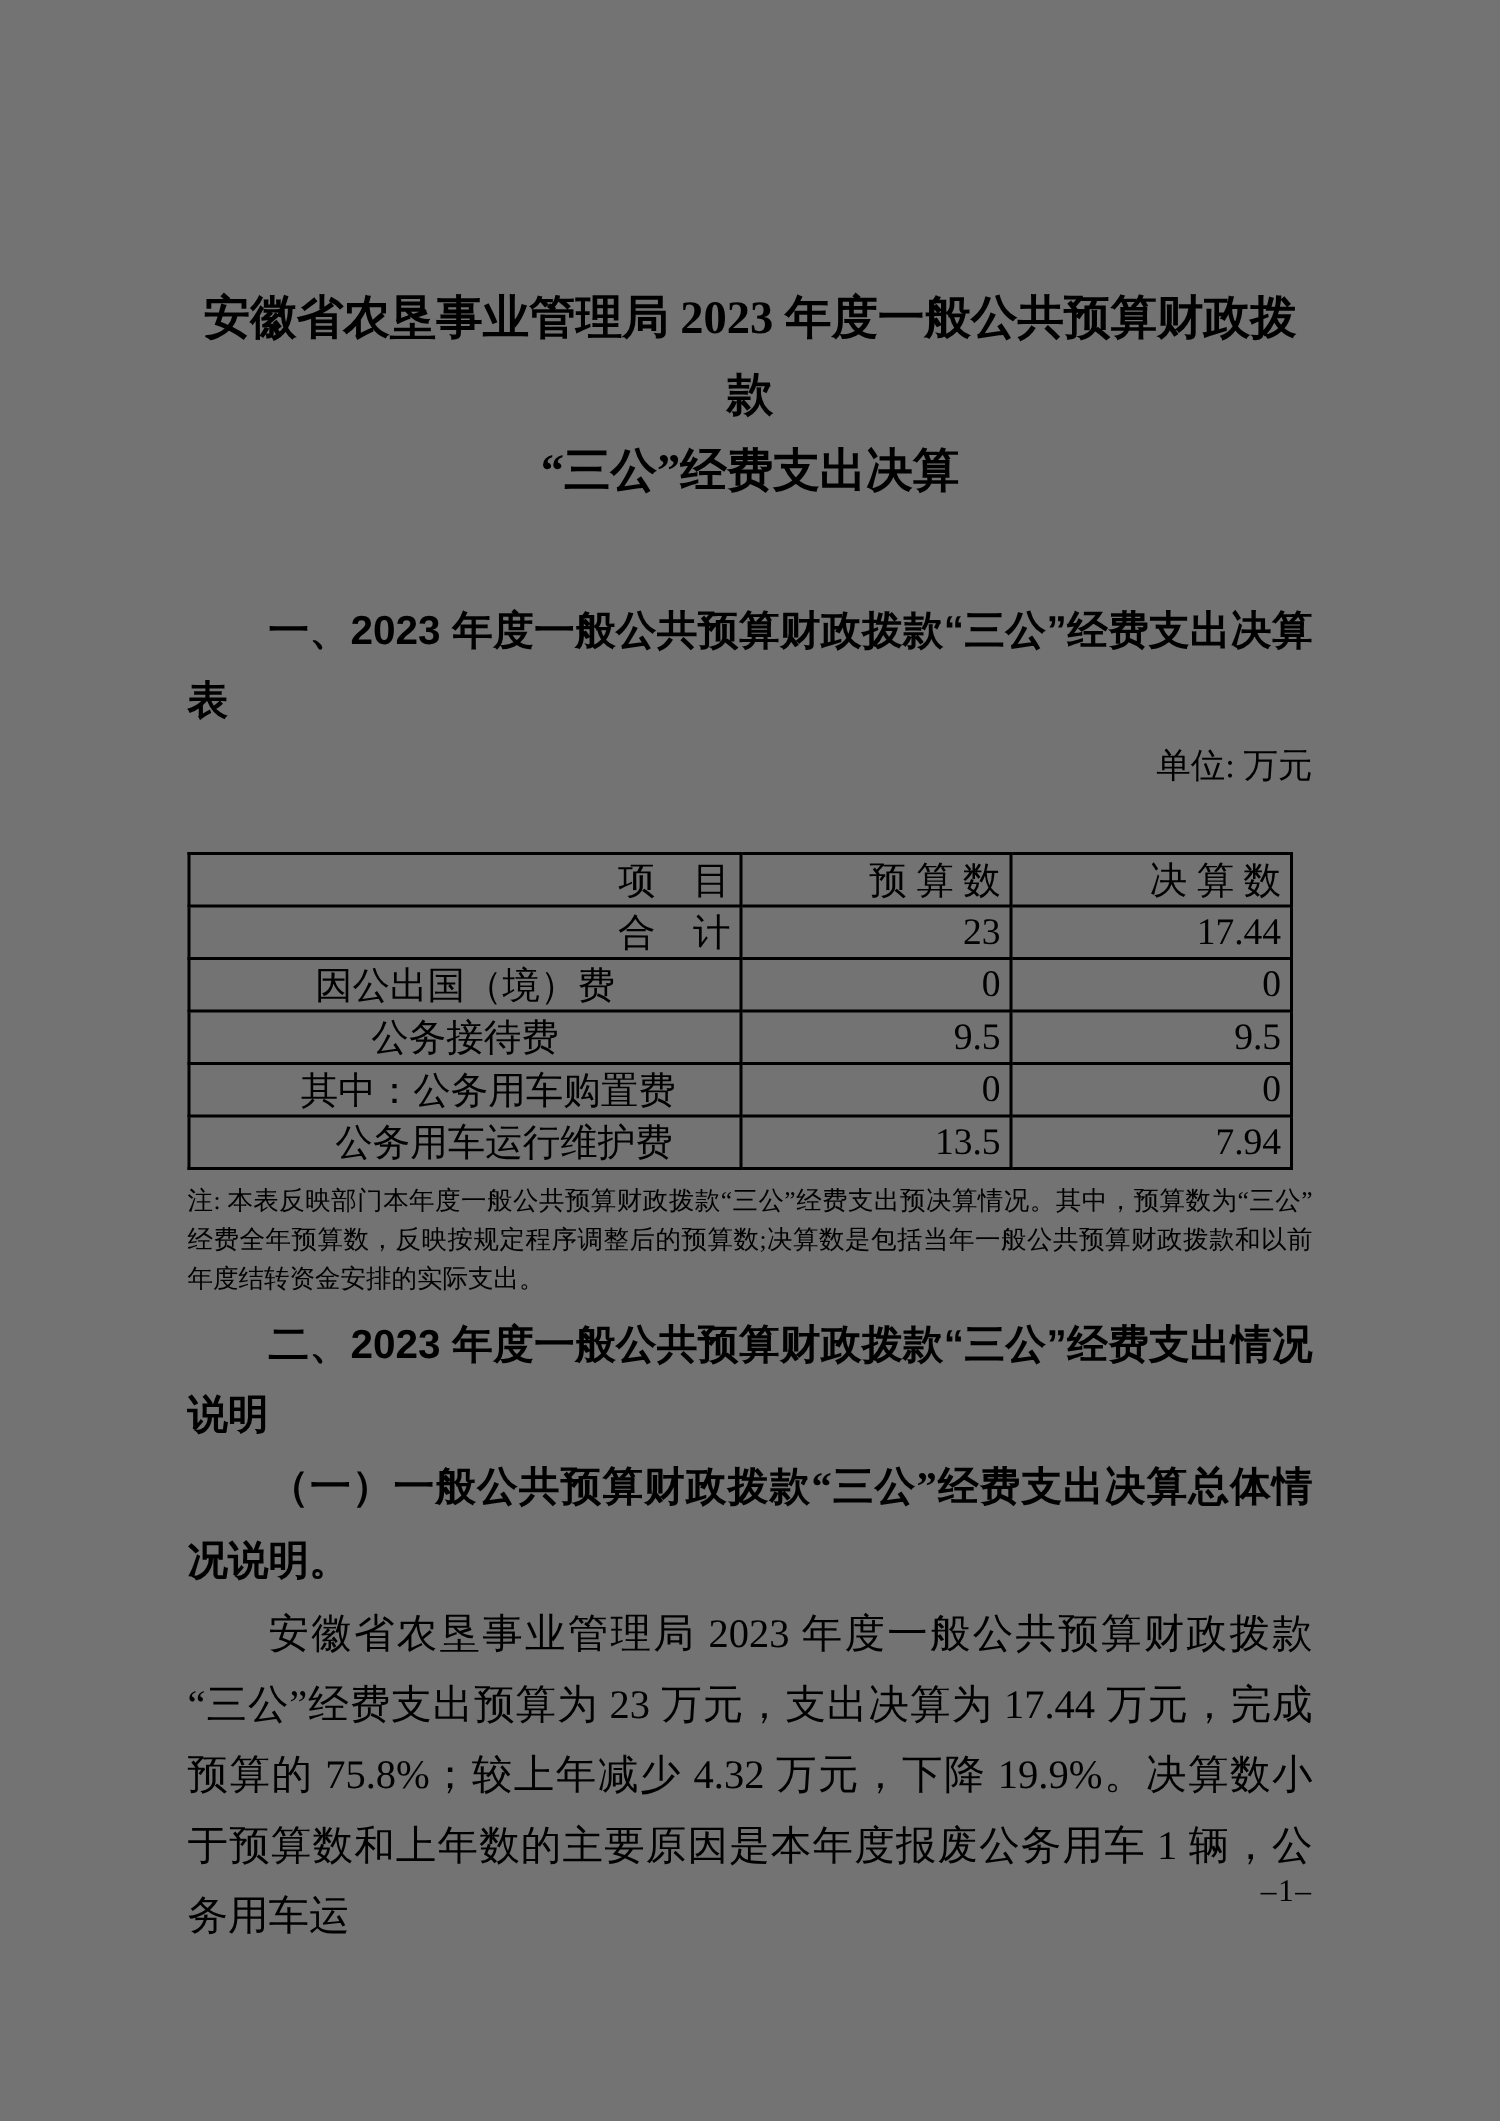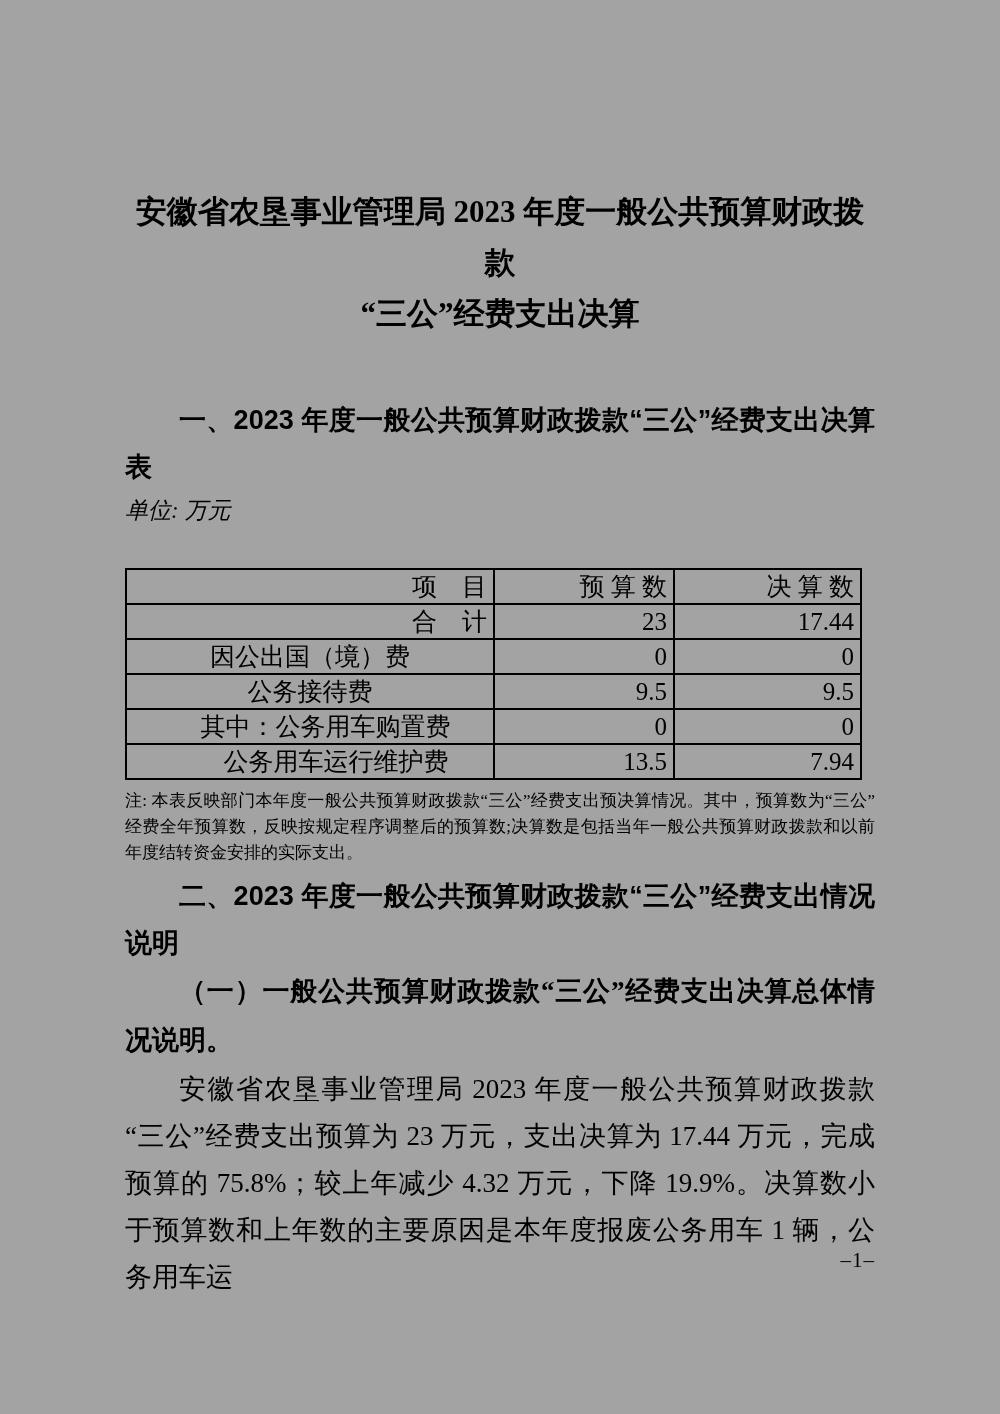--- a/index.html
+++ b/index.html
@@ -2,21 +2,21 @@
 <html lang="zh"><head>
 <meta charset="utf-8">
 <style>
   * { margin: 0; padding: 0; box-sizing: border-box; }
   html, body { background: #ffffff; }
   .page {
     position: relative;
     width: 1000px;
     height: 1414px;
     margin: 0 auto;
-    background: #a3a3a3;
+    background: #737373;
     color: #000000;
     font-family: "Liberation Serif", "DejaVu Serif", serif;
     overflow: hidden;
   }
   .content { padding: 0 125px; }
 
   .doc-title {
     margin-top: 186px;
     text-align: center;
     font-size: 31px;
@@ -31,24 +31,23 @@
     font-family: "Liberation Sans", "DejaVu Sans", sans-serif;
     font-weight: bold;
     font-size: 27px;
     line-height: 47px;
     text-indent: 2em;
     text-align: justify;
   }
 
   .unit-line {
     margin-top: 5px;
-    text-align: left;
+    text-align: right;
     font-size: 23px;
     line-height: 30px;
-    font-style: italic;
   }
 
   table.budget-table {
     margin-top: 42px;
     width: 735px;
     border-collapse: collapse;
     table-layout: fixed;
   }
   table.budget-table th,
   table.budget-table td {

